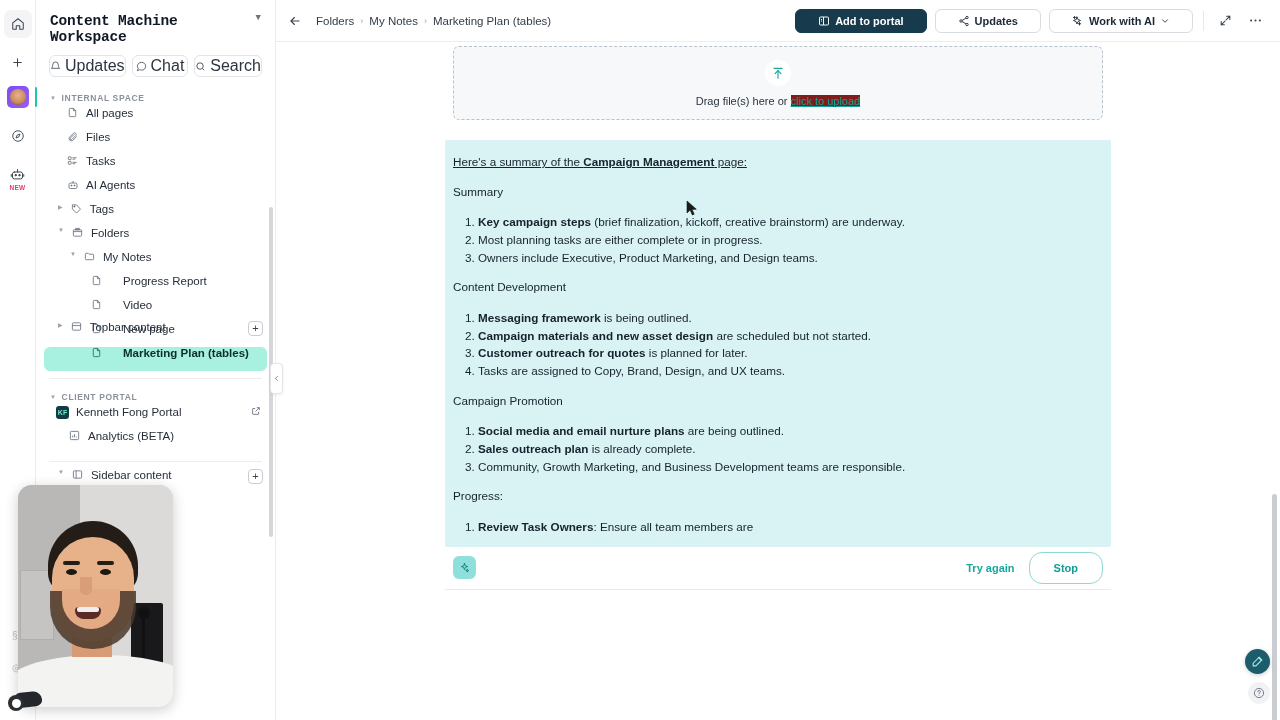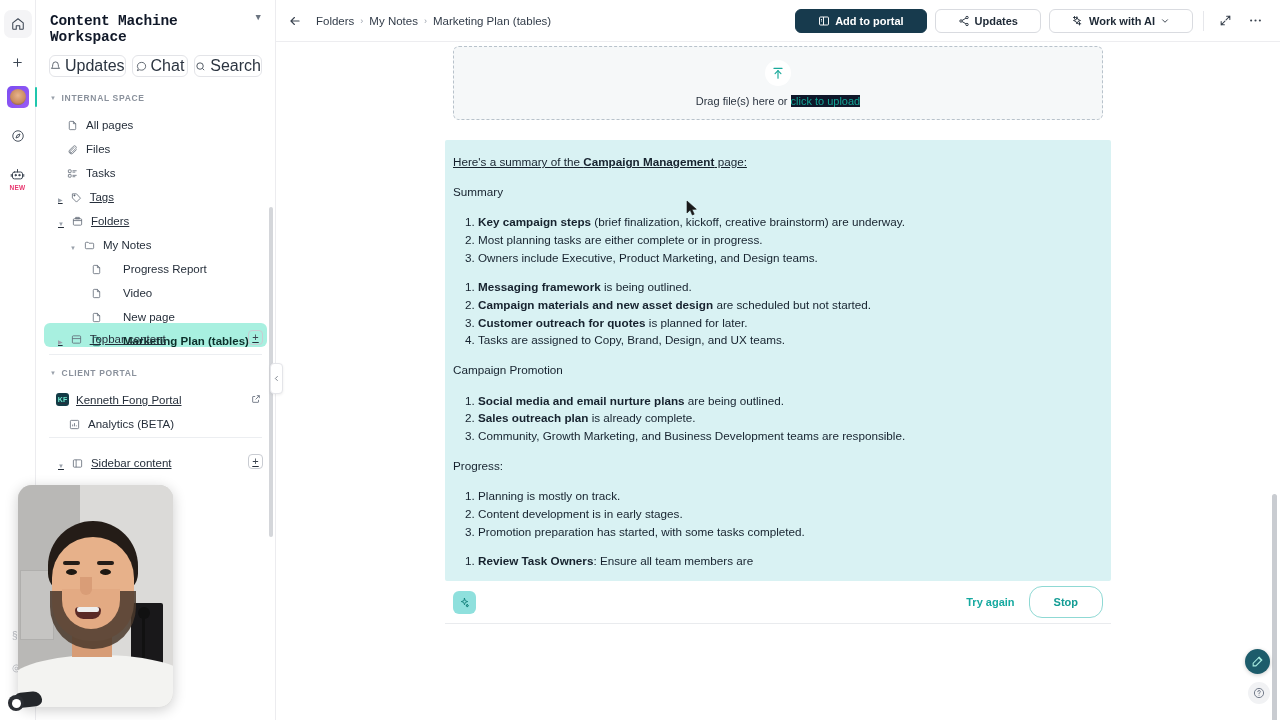--- a/index.html
+++ b/index.html
@@ -77,27 +77,27 @@
 
   .sec-label {
     display: flex; align-items: center; gap: 5px;
     padding: 6px 0 4px 14px;
     font-size: 8.5px; font-weight: 600; letter-spacing: .65px;
     color: #8a919c; text-transform: uppercase;
   }
   .tri { font-size: 6px; color: #9aa1ab; display:inline-block; }
 
   .nav-item {
-    display: flex; align-items: flex-end; gap: 7px;
+    display: flex; align-items: flex-start; gap: 7px;
     height: 24px; margin: 0 8px; padding-left: 10px;
     border-radius: 6px; font-size: 11.5px; color: #262f3b;
     position: relative;
   }
   .nav-item .ico { width: 13px; display: flex; align-items: center; justify-content: center; color: #5b6471; }
-  .nav-item.lvl1 { padding-left: 10px; text-decoration: underline; }
+  .nav-item.lvl1 { padding-left: 10px; }
   .nav-item.lvl2 { padding-left: 22px; }
   .nav-item.lvl4 { padding-left: 46px; gap: 20px; }
   .nav-item.selected { background: #a8f0e0; font-weight: 700; color: #0b2f2a; }
   .nav-item .ext { margin-left: auto; margin-right: 6px; color: #596271; }
   .nav-item .plusbox {
     margin-left: auto; margin-right: 4px;
     width: 15px; height: 15px; border: 1px solid #c9ccd2; border-radius: 4px;
     display: flex; align-items: center; justify-content: center;
     font-size: 11px; color: #3b434f; line-height: 1;
   }
@@ -165,21 +165,21 @@
     background: #f6f8f9;
     display: flex; flex-direction: column; align-items: center; justify-content: center;
     gap: 9px;
   }
   .dz-icon {
     width: 26px; height: 26px; border-radius: 50%;
     background: #fff; display: flex; align-items: center; justify-content: center;
     color: #19a99a;
   }
   .dz-text { font-size: 11px; color: #2b3440; }
-  .dz-link { color: #13a394; background: #0f172a; }
+  .dz-link { color: #13a394; background: #7f1d1d; text-decoration: underline; }
 
   .ai-panel {
     width: 666px; margin: 8px auto 0 auto;
     background: #d9f2f3; border-radius: 2px;
     padding: 14px 8px 10px 8px;
     font-size: 11.7px; line-height: 1.34; color: #16222e;
   }
   .ai-panel p { margin: 0 0 14px 0; text-decoration: underline; }
   .ai-panel h4 { font-size: 11.7px; font-weight: 400; margin: 0 0 15px 0; }
   .ai-panel ol { margin: 0 0 14px 0; padding-left: 25px; }
@@ -389,20 +389,31 @@
         <span class="ico">
           <svg width="11" height="11" viewBox="0 0 24 24" fill="none" stroke="currentColor" stroke-width="1.7">
               <rect x="3" y="4" width="6" height="6" rx="1"></rect>
               <rect x="3" y="14" width="6" height="6" rx="1"></rect>
               <path d="M12 6h9M12 9h6M12 16h9M12 19h6"></path>
             </svg>
         </span>
         <span>Tasks</span>
       </div>
 
+      <div class="nav-item lvl2">
+        <span class="ico">
+          <svg width="12" height="12" viewBox="0 0 24 24" fill="none" stroke="currentColor" stroke-width="1.6">
+              <rect x="4" y="8" width="16" height="11" rx="3"></rect>
+              <path d="M12 4v4"></path>
+              <circle cx="9" cy="13" r="1" fill="currentColor"></circle>
+              <circle cx="15" cy="13" r="1" fill="currentColor"></circle>
+            </svg>
+        </span>
+        <span>AI Agents</span>
+      </div>
 
       <div class="nav-item lvl1" style="padding-left:14px">
         <span class="tri">▶</span>
         <span class="ico">
           <svg width="11" height="11" viewBox="0 0 24 24" fill="none" stroke="currentColor" stroke-width="1.7">
               <path d="M20.6 13.4L12 22l-9-9V4h9z"></path>
               <circle cx="7.5" cy="7.5" r="1.3" fill="currentColor"></circle>
             </svg>
         </span>
         <span>Tags</span>
@@ -618,40 +629,36 @@
           </p>
 
           <h4>Summary</h4>
 
           <ol>
             <li><b>Key campaign steps</b><span> (brief finalization, kickoff, creative brainstorm) are underway.</span></li>
             <li><b></b><span>Most planning tasks are either complete or in progress.</span></li>
             <li><b></b><span>Owners include Executive, Product Marketing, and Design teams.</span></li>
           </ol>
 
+          <h4>Content Development</h4>
           <ol>
             <li><b>Messaging framework</b><span> is being outlined.</span></li>
             <li><b>Campaign materials and new asset design</b><span> are scheduled but not started.</span></li>
             <li><b>Customer outreach for quotes</b><span> is planned for later.</span></li>
             <li><b></b><span>Tasks are assigned to Copy, Brand, Design, and UX teams.</span></li>
           </ol>
 
           <h4>Campaign Promotion</h4>
           <ol>
             <li><b>Social media and email nurture plans</b><span> are being outlined.</span></li>
             <li><b>Sales outreach plan</b><span> is already complete.</span></li>
             <li><b></b><span>Community, Growth Marketing, and Business Development teams are responsible.</span></li>
           </ol>
 
           <h4>Progress:</h4>
-          <ol>
-            <li><b></b><span>Planning is mostly on track.</span></li>
-            <li><b></b><span>Content development is in early stages.</span></li>
-            <li><b></b><span>Promotion preparation has started, with some tasks completed.</span></li>
-          </ol>
 
           <ol style="margin-bottom:0">
             <li><b>Review Task Owners</b><span>: Ensure all team members are</span></li>
           </ol>
         </div>
 
         <div class="ai-footer">
           <div class="ai-chip">
             <svg width="11" height="11" viewBox="0 0 24 24" fill="none" stroke="currentColor" stroke-width="1.9" stroke-linecap="round">
                 <path d="M12 3l1.8 5.2L19 10l-5.2 1.8L12 17l-1.8-5.2L5 10l5.2-1.8z"></path>

